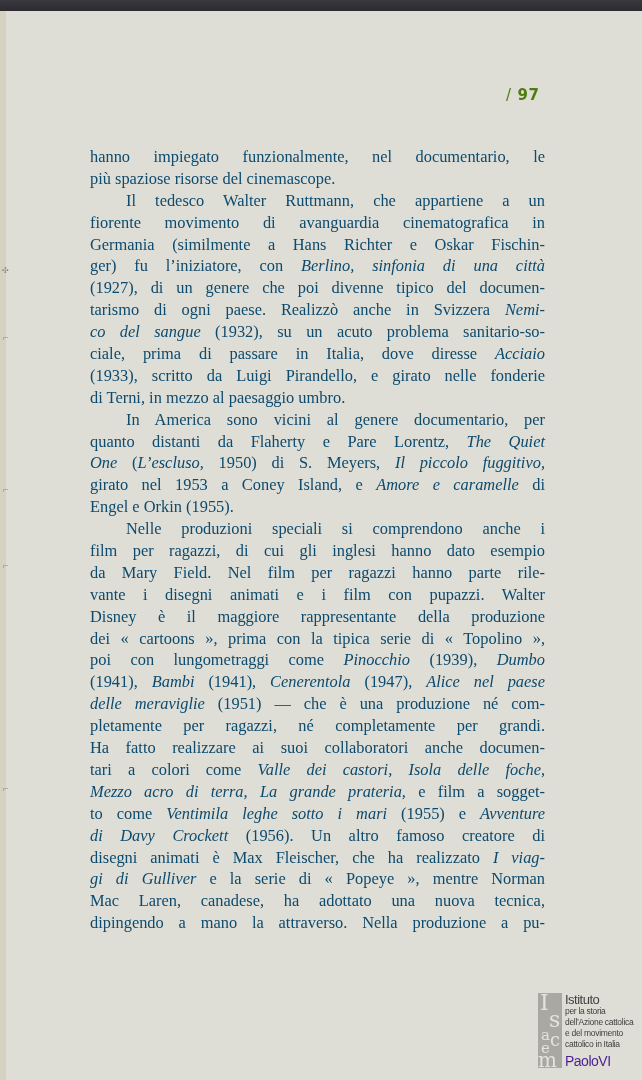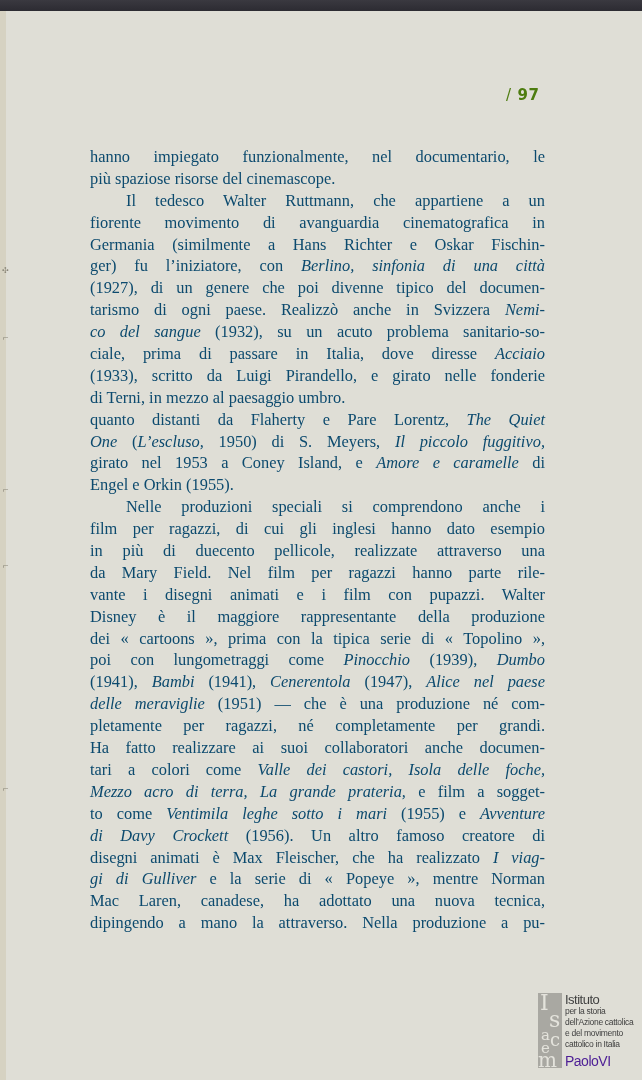--- a/index.html
+++ b/index.html
@@ -156,27 +156,27 @@
     <span class="line indent"><span>Il tedesco Walter Ruttmann, che appartiene a un</span></span>
     <span class="line"><span>fiorente movimento di avanguardia cinematografica in</span></span>
     <span class="line"><span>Germania (similmente a Hans Richter e Oskar Fischin-</span></span>
     <span class="line"><span>ger) fu l’iniziatore, con </span><i>Berlino, sinfonia di una città</i></span>
     <span class="line"><span>(1927), di un genere che poi divenne tipico del documen-</span></span>
     <span class="line"><span>tarismo di ogni paese. Realizzò anche in Svizzera </span><i>Nemi-</i></span>
     <span class="line"><i>co del sangue</i><span> (1932), su un acuto problema sanitario-so-</span></span>
     <span class="line"><span>ciale, prima di passare in Italia, dove diresse </span><i>Acciaio</i></span>
     <span class="line"><span>(1933), scritto da Luigi Pirandello, e girato nelle fonderie</span></span>
     <span class="line last"><span>di Terni, in mezzo al paesaggio umbro.</span></span>
+    <span class="line indent"><span>In America sono vicini al genere documentario, per</span></span>
     <span class="line"><span>quanto distanti da Flaherty e Pare Lorentz, </span><i>The Quiet</i></span>
     <span class="line"><i>One</i><span> (</span><i>L’escluso,</i><span> 1950) di S. Meyers, </span><i>Il piccolo fuggitivo,</i></span>
     <span class="line"><span>girato nel 1953 a Coney Island, e </span><i>Amore e caramelle</i><span> di</span></span>
     <span class="line last"><span>Engel e Orkin (1955).</span></span>
     <span class="line indent"><span>Nelle produzioni speciali si comprendono anche i</span></span>
     <span class="line"><span>film per ragazzi, di cui gli inglesi hanno dato esempio</span></span>
-    <span class="line"><span>in più di duecento pellicole, realizzate attraverso una</span></span>
     <span class="line"><span>da Mary Field. Nel film per ragazzi hanno parte rile-</span></span>
     <span class="line"><span>vante i disegni animati e i film con pupazzi. Walter</span></span>
     <span class="line"><span>Disney è il maggiore rappresentante della produzione</span></span>
     <span class="line"><span>dei « cartoons », prima con la tipica serie di « Topolino »,</span></span>
     <span class="line"><span>poi con lungometraggi come </span><i>Pinocchio</i><span> (1939), </span><i>Dumbo</i></span>
     <span class="line"><span>(1941), </span><i>Bambi</i><span> (1941), </span><i>Cenerentola</i><span> (1947), </span><i>Alice nel paese</i></span>
     <span class="line"><i>delle meraviglie</i><span> (1951) — che è una produzione né com-</span></span>
     <span class="line"><span>pletamente per ragazzi, né completamente per grandi.</span></span>
     <span class="line"><span>Ha fatto realizzare ai suoi collaboratori anche documen-</span></span>
     <span class="line"><span>tari a colori come </span><i>Valle dei castori, Isola delle foche,</i></span>

